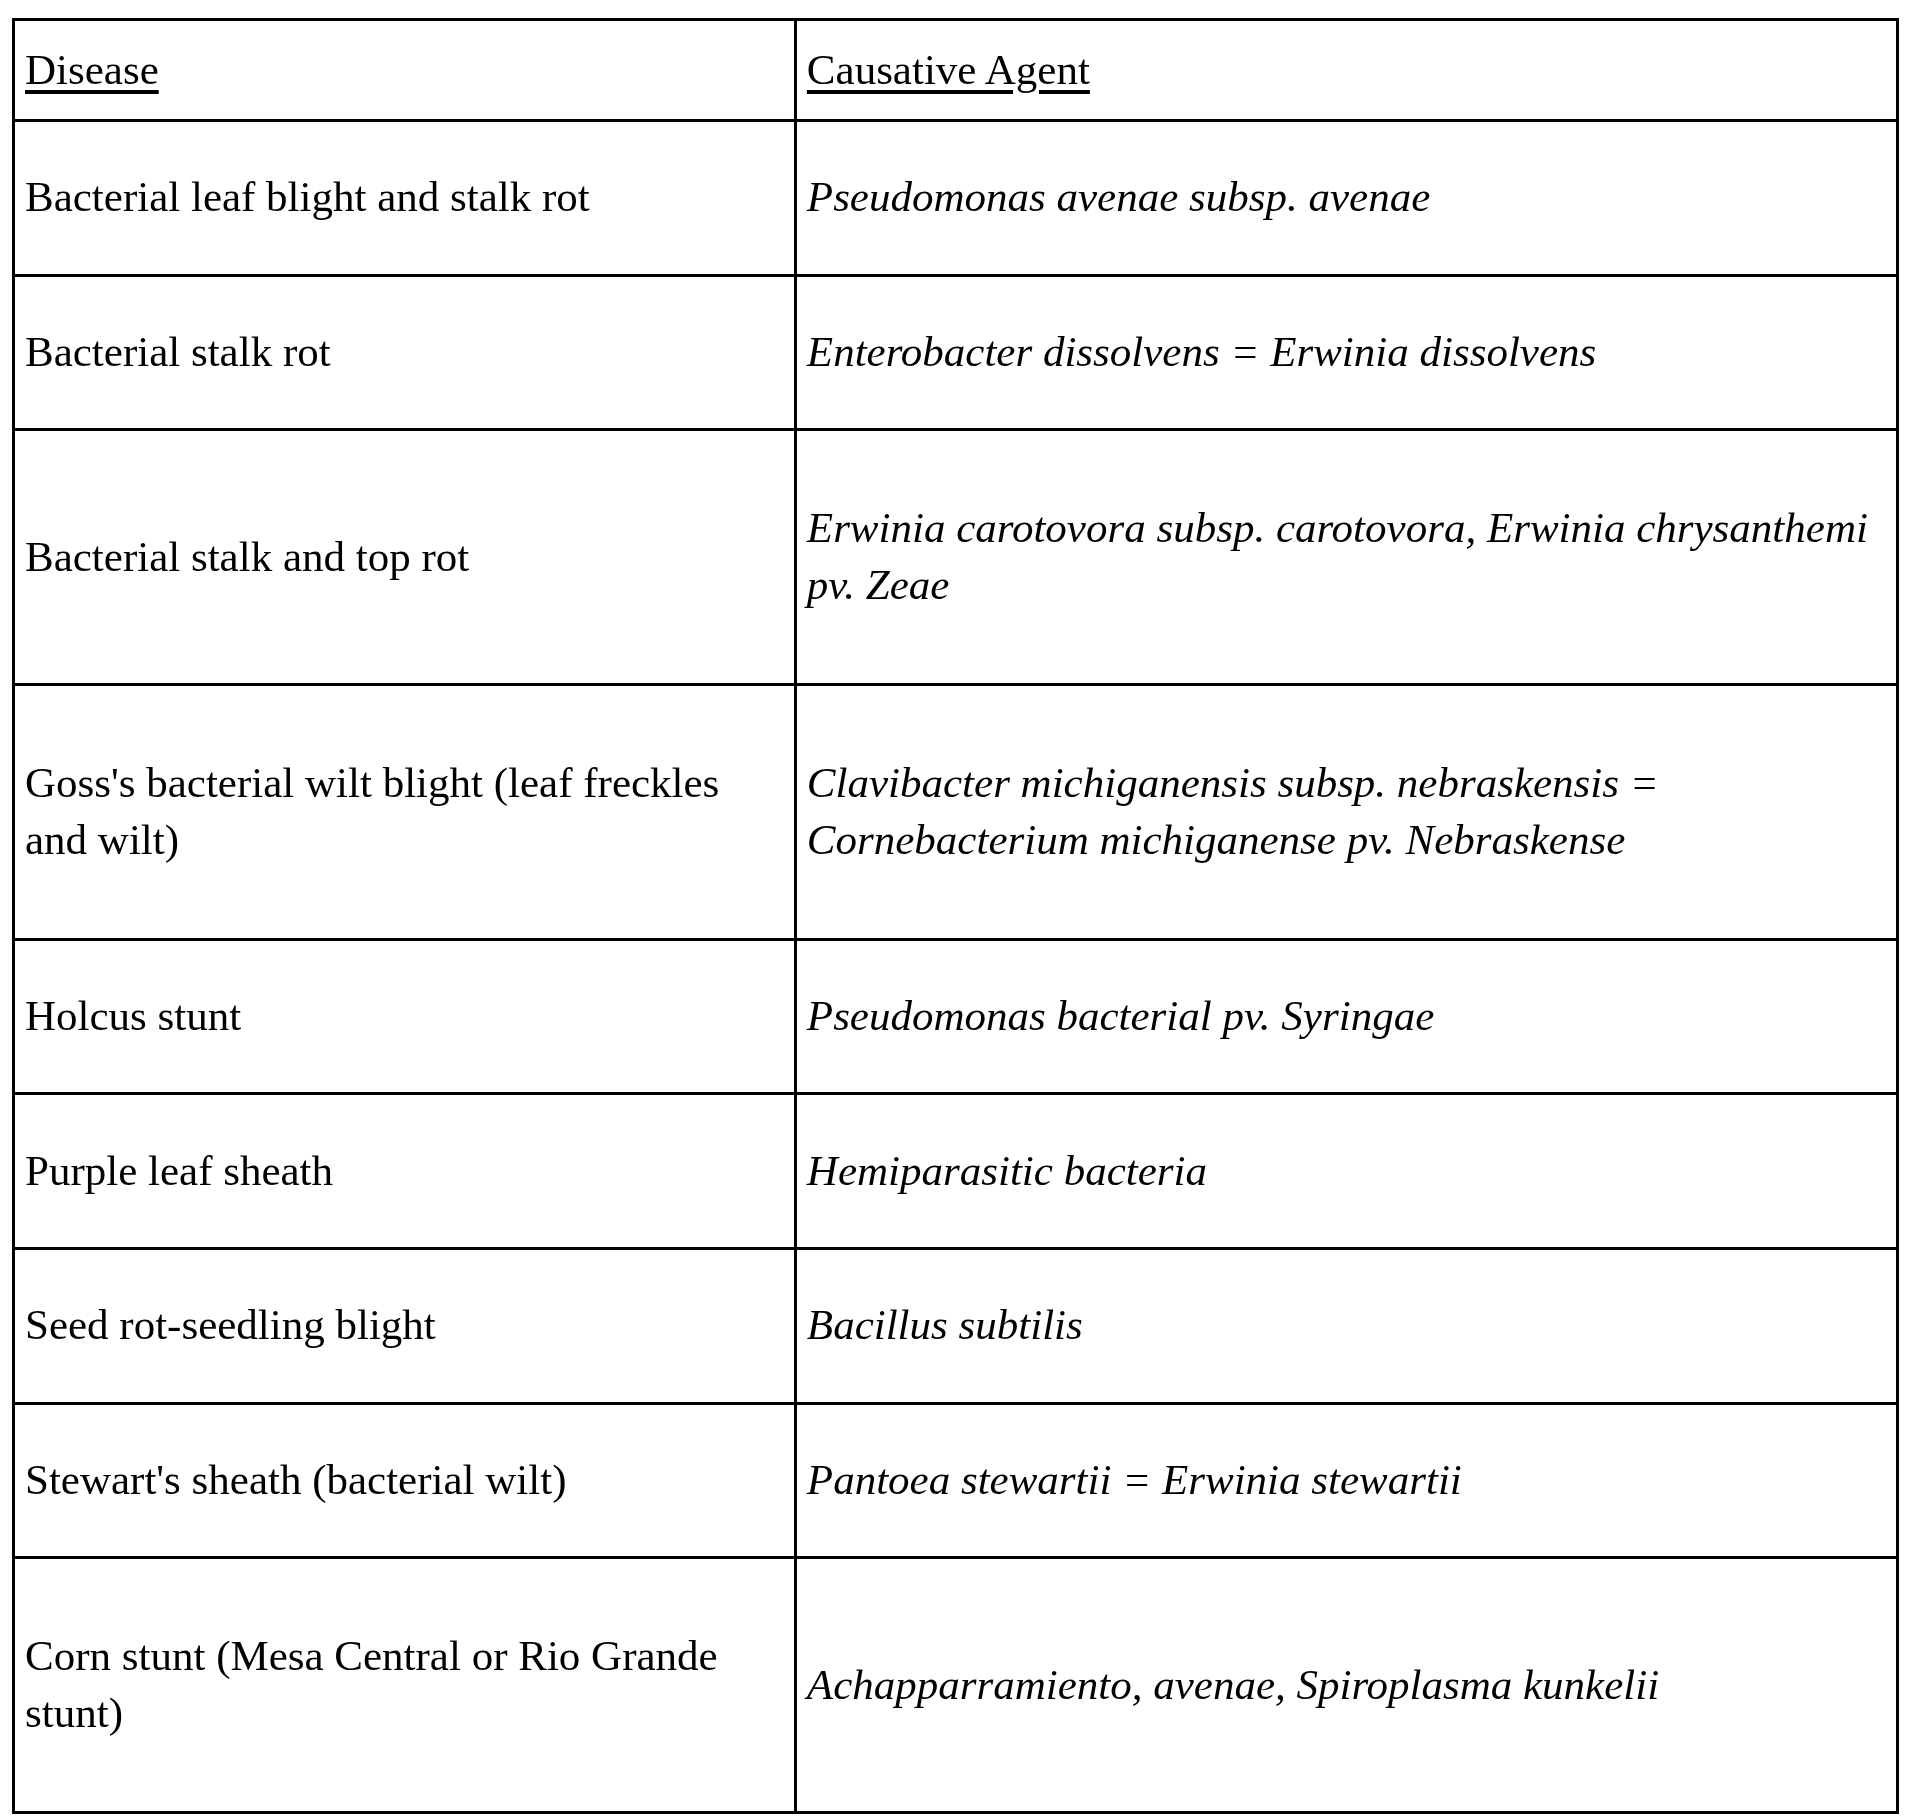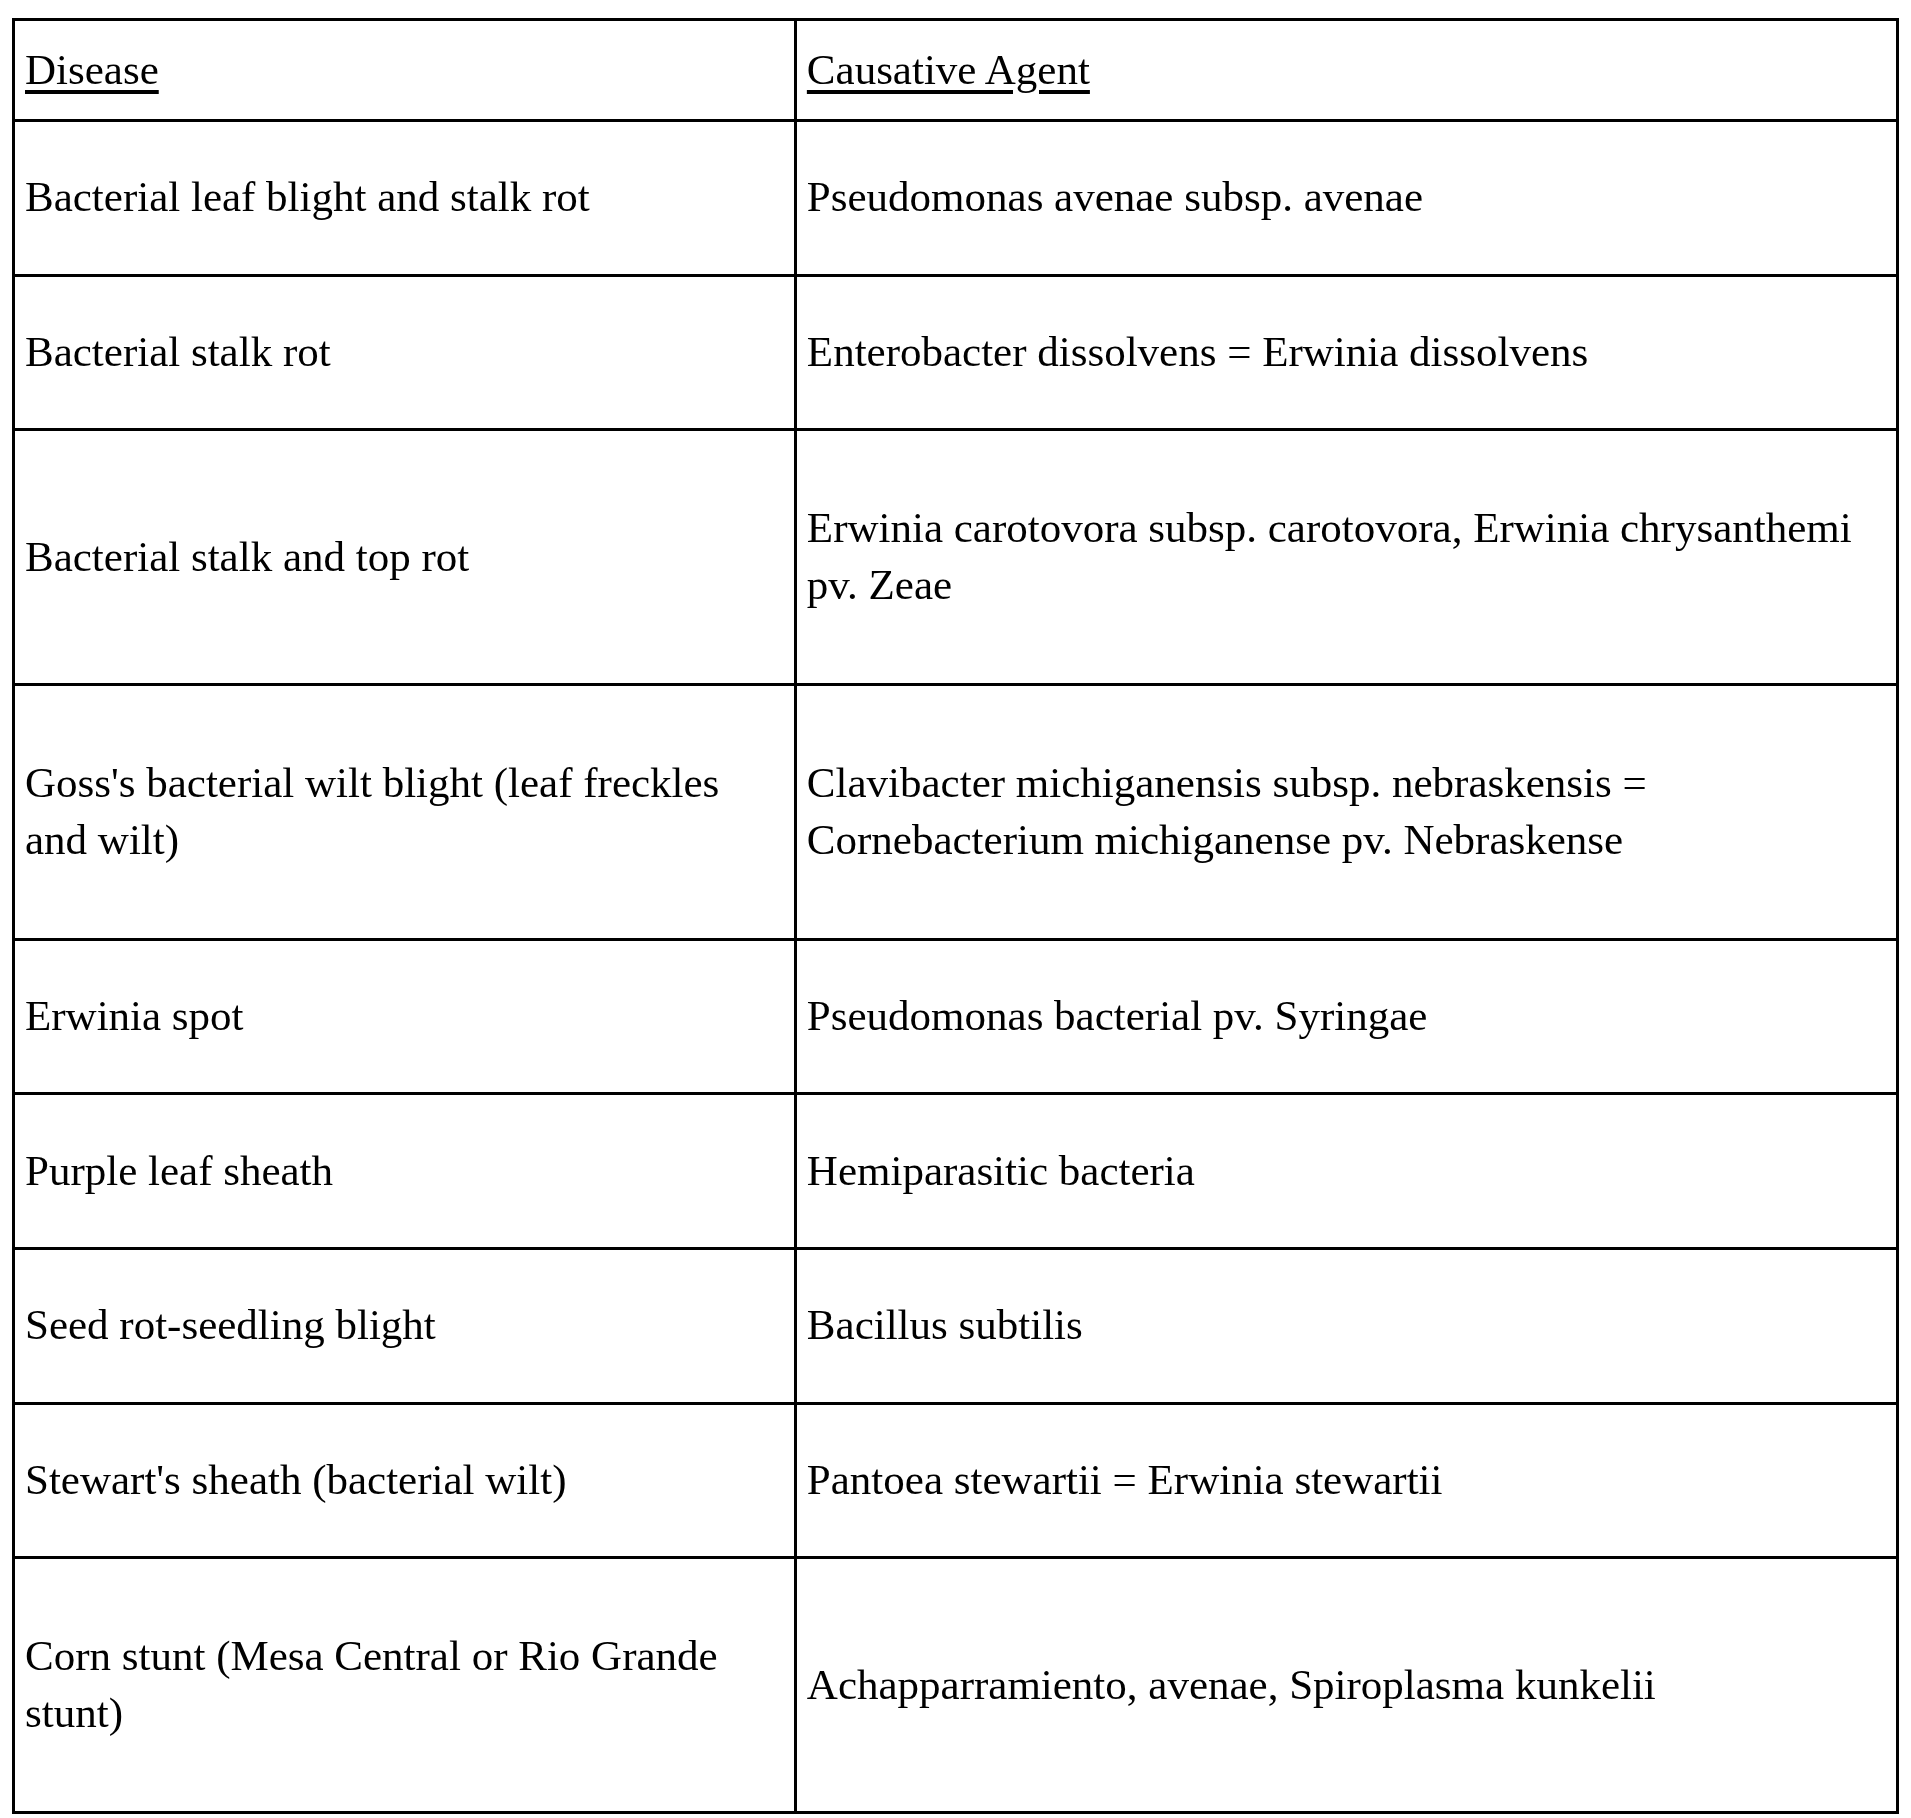--- a/index.html
+++ b/index.html
@@ -38,20 +38,21 @@
     }
     th.header-cell {
       vertical-align: middle;
       height: 70px;
     }
     .hdr-underline {
       text-decoration: underline;
       text-underline-offset: 6px;
     }
     td.agent-cell {
+      font-style: italic;
     }
   </style>
 </head>
 <body>
 
 <div class="page">
   <table class="disease-table">
     <colgroup>
       <col class="col-disease">
       <col class="col-agent">
@@ -77,21 +78,21 @@
       </tr>
       <tr>
         <td class="disease-cell">Bacterial stalk and top rot</td>
         <td class="agent-cell">Erwinia carotovora subsp. carotovora, Erwinia chrysanthemi pv. Zeae</td>
       </tr>
       <tr>
         <td class="disease-cell">Goss's bacterial wilt blight (leaf freckles and wilt)</td>
         <td class="agent-cell">Clavibacter michiganensis subsp. nebraskensis = Cornebacterium michiganense pv. Nebraskense</td>
       </tr>
       <tr>
-        <td class="disease-cell">Erwinia spot</td>
+        <td class="disease-cell">Holcus stunt</td>
         <td class="agent-cell">Pseudomonas bacterial pv. Syringae</td>
       </tr>
       <tr>
         <td class="disease-cell">Purple leaf sheath</td>
         <td class="agent-cell">Hemiparasitic bacteria</td>
       </tr>
       <tr>
         <td class="disease-cell">Seed rot-seedling blight</td>
         <td class="agent-cell">Bacillus subtilis</td>
       </tr>

